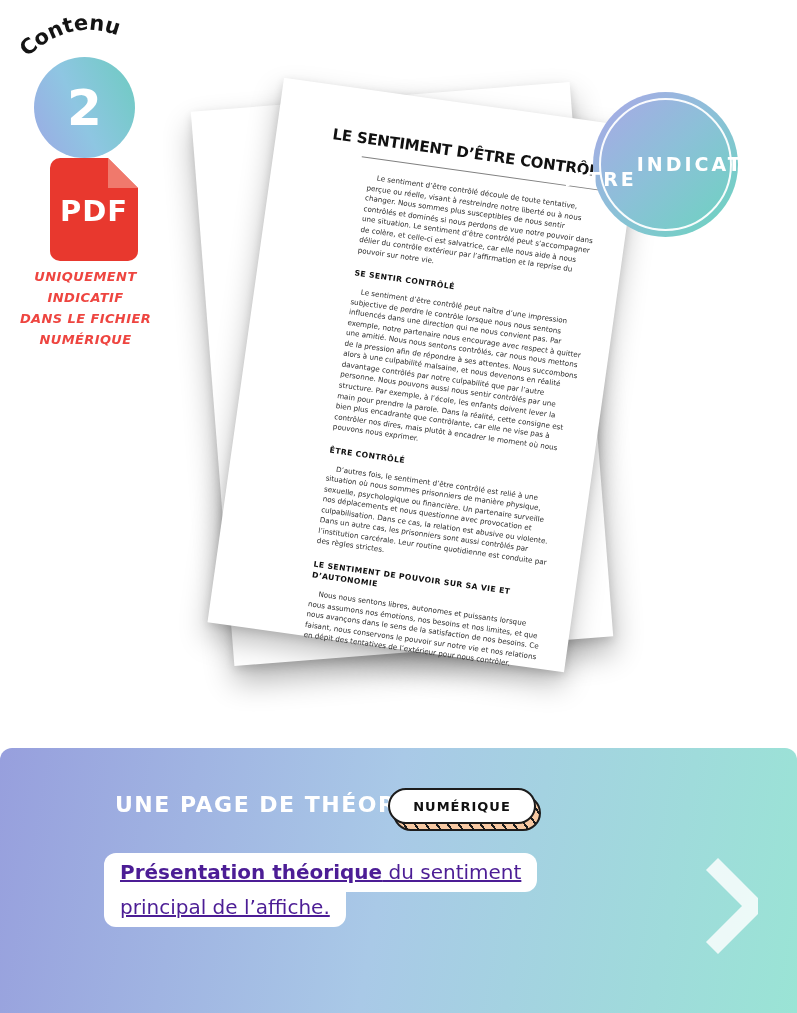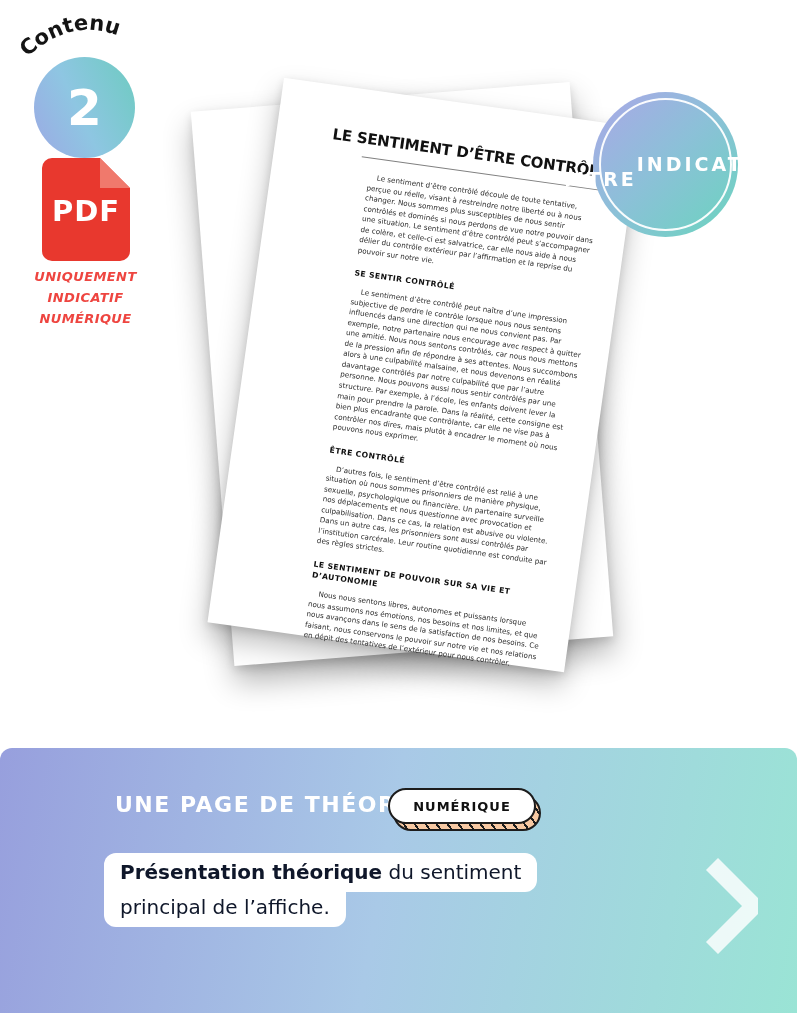--- a/index.html
+++ b/index.html
@@ -6,21 +6,21 @@
   .stage{position:relative;width:797px;height:1013px;background:#ffffff;overflow:hidden;
          font-family:"DejaVu Sans","Liberation Sans",sans-serif;}
 
   
   .arc-svg{position:absolute;left:16px;top:4px;width:140px;height:64px;}
   .num-circle{position:absolute;left:34px;top:57px;width:101px;height:101px;border-radius:50%;
     background:linear-gradient(245deg,#6dcbc0 0%,#8ec6e2 55%,#9ca9e4 100%);
     display:flex;align-items:center;justify-content:center;}
   .num-circle span{color:#ffffff;font-size:50px;font-weight:700;line-height:1;}
 
-  .pdf-icon{position:absolute;left:42px;top:158px;width:88px;height:103px;background:#e8382e;
+  .pdf-icon{position:absolute;left:50px;top:158px;width:88px;height:103px;background:#e8382e;
     border-radius:10px;clip-path:polygon(0 0,calc(100% - 30px) 0,100% 30px,100% 100%,0 100%);}
   .pdf-icon .flap{position:absolute;top:0;right:0;width:30px;height:30px;background:#f0796c;
     clip-path:polygon(0 0,100% 100%,0 100%);}
   .pdf-icon .label{position:absolute;left:0;right:0;top:50%;transform:translateY(-46%);
     text-align:center;color:#fff;font-size:29px;font-weight:700;letter-spacing:1px;}
 
   .pdf-caption{position:absolute;left:3px;top:266px;width:165px;text-align:center;
     color:#ee4540;font-weight:700;font-size:13px;line-height:1.62;letter-spacing:.4px;font-style:italic;}
 
   
@@ -52,21 +52,21 @@
     letter-spacing:1.5px;}
   .tag-pill{position:absolute;left:388px;top:40px;width:148px;height:36px;}
   .tag-pill .pill-back{position:absolute;left:5px;top:7px;width:100%;height:100%;border-radius:999px;
     border:2px solid #1c1c1c;box-sizing:border-box;
     background:repeating-linear-gradient(55deg,#1c1c1c 0 2px,#f7c9a3 2px 9px);}
   .tag-pill .pill-front{position:absolute;left:0;top:0;width:100%;height:100%;border-radius:999px;
     border:2.5px solid #1c1c1c;box-sizing:border-box;background:#ffffff;
     display:flex;align-items:center;justify-content:center;
     font-size:13px;font-weight:700;color:#111;letter-spacing:1px;}
   .desc{position:absolute;left:104px;top:105px;}
-  .desc-line{background:#ffffff;color:#0f172a;font-size:20px;line-height:1;display:inline-block;}
+  .desc-line{background:#ffffff;color:#4c1d95;font-size:20px;line-height:1;display:inline-block;text-decoration:underline;}
   .desc-line.l1{border-radius:12px 12px 12px 0;padding:9px 16px 10px 16px;}
   .desc-line.l2{border-radius:0 0 12px 12px;padding:7px 16px 10px 16px;margin-top:-2px;display:block;
     width:max-content;}
   .desc b{font-weight:700;}
   .chevron{position:absolute;left:700px;top:110px;width:58px;height:96px;cursor:pointer;}
 </style>
 </head>
 <body>
 
 <div class="stage">
@@ -83,20 +83,21 @@
     <div class="num-circle">
       <span>2</span>
     </div>
     <div class="pdf-icon">
       <div class="flap"></div>
       <div class="label">PDF</div>
     </div>
     <div class="pdf-caption">
       <div>UNIQUEMENT</div>
       <div>INDICATIF</div>
+      <div>DANS LE FICHIER</div>
       <div>NUMÉRIQUE</div>
     </div>
   </div>
 
   <div class="paper back"></div>
 
   <div class="paper front">
     <div class="doc-title">LE SENTIMENT D’ÊTRE CONTRÔLÉ</div>
     <hr class="title-rule">
     <div class="doc-body">

